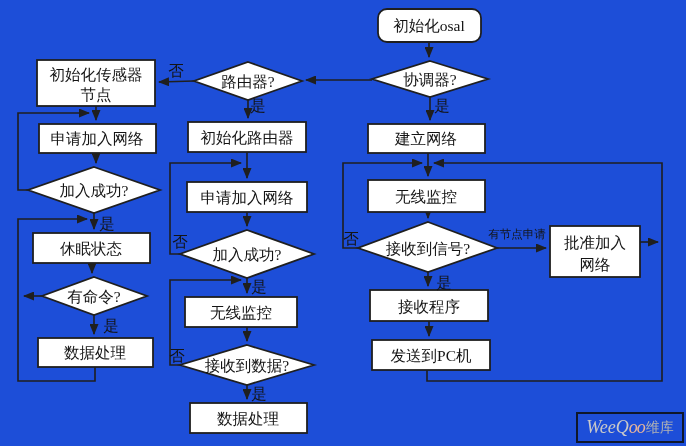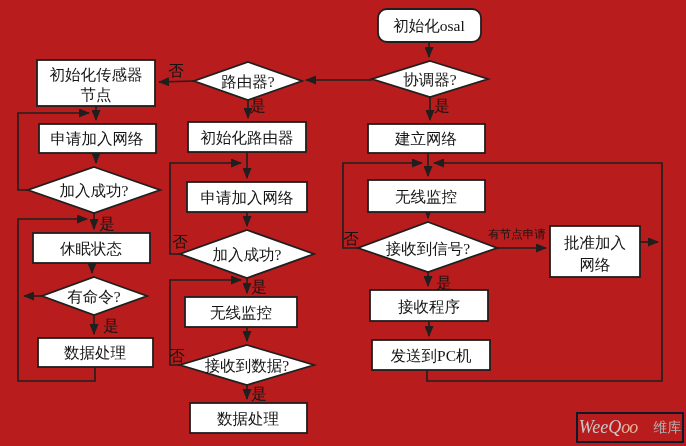--- a/index.html
+++ b/index.html
@@ -1,31 +1,31 @@
 <!DOCTYPE html>
 <html style="--line: #1f1f1f; --ink: #141414; --watermark-gray: #c9c9c9; --watermark-accent: #e6b49c;"><head>
 <meta charset="utf-8">
 <style>
   html,body{margin:0;padding:0;background:#fff;}
-  #stage{position:relative;width:686px;height:446px;background:#b91c1c;overflow:hidden;
+  #stage{position:relative;width:686px;height:446px;background:#1d4ed8;overflow:hidden;
          font-family:"Liberation Serif","DejaVu Serif",serif;text-decoration:underline;}
   svg{position:absolute;left:0;top:0;}
   svg text{font-family:"Liberation Serif","DejaVu Serif",serif;fill:var(--ink,#141414);}
   .proc{fill:#ffffff;stroke:var(--line,#1f1f1f);stroke-width:1.8;}
   .dec{fill:#ffffff;stroke:var(--line,#1f1f1f);stroke-width:1.8;}
   .edge{fill:none;stroke:var(--line,#1f1f1f);stroke-width:1.6;marker-end:url(#arr);}
   .node-t{font-size:15.5px;text-anchor:middle;}
   .lbl{font-size:15.5px;text-anchor:middle;}
   .small-lbl{font-size:11.5px;text-anchor:middle;}
   #watermark{position:absolute;left:576px;top:412px;width:104px;height:27px;
              border:2px solid #0f172a;display:flex;align-items:center;justify-content:center;
              white-space:nowrap;}
   .wm1{color:var(--watermark-gray,#c9c9c9);font-style:italic;font-size:18px;}
   .wm2{color:var(--watermark-accent,#e6b49c);font-style:italic;font-size:18px;letter-spacing:-1px;text-align:right;}
-  .wm3{color:#b3b3b3;font-size:14px;padding-left:16px;}
+  .wm3{color:#b3b3b3;font-size:14px;padding-left:1px;}
 </style>
 </head>
 <body>
 
 <div id="stage">
 <svg width="686" height="446" viewBox="0 0 686 446">
   <defs>
     <marker id="arr" markerWidth="11" markerHeight="9" refX="10" refY="4.5" orient="auto" markerUnits="userSpaceOnUse">
       <path d="M0,0 L11,4.5 L0,9 z" fill="#1f1f1f"></path>
     </marker>

